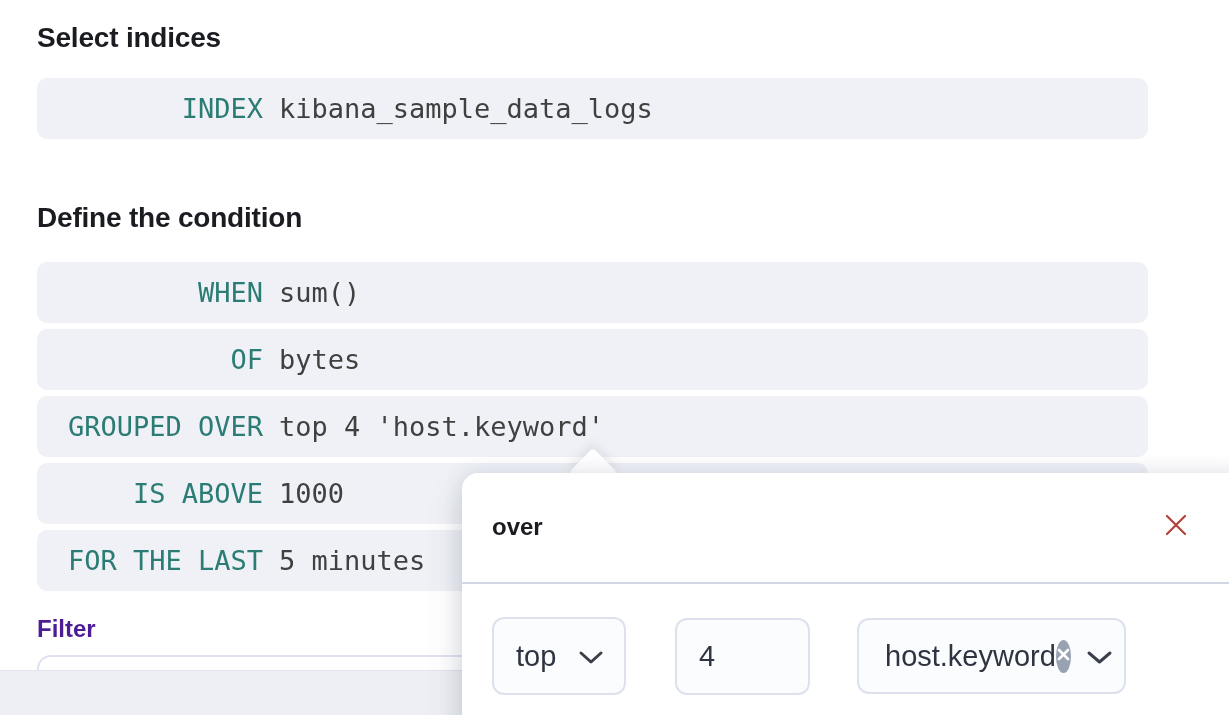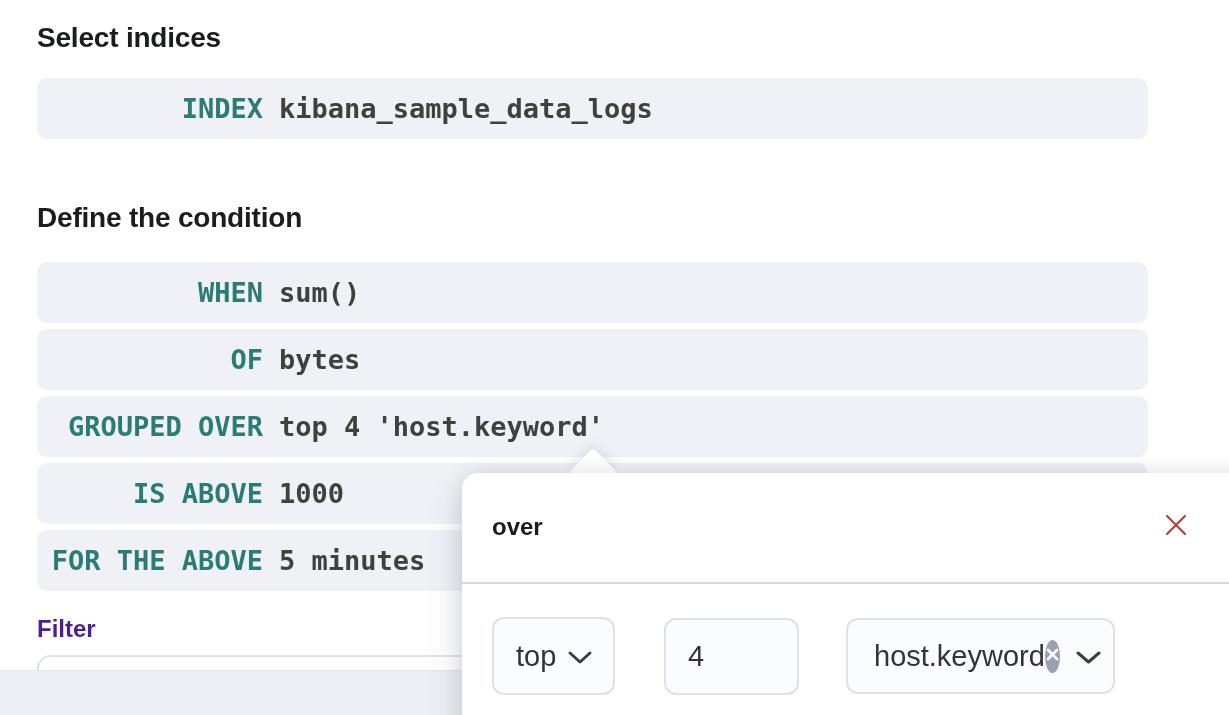--- a/index.html
+++ b/index.html
@@ -5,21 +5,21 @@
   * { margin:0; padding:0; box-sizing:border-box; }
   html,body { width:1229px; height:715px; overflow:hidden; background:#fff;
               font-family:"Liberation Sans", sans-serif; }
   #stage { position:relative; width:1229px; height:715px; background:#fff; overflow:hidden;padding-left:28px; }
 
   .h2 { position:absolute; left:37px; font-size:28px; font-weight:700; color:#1a1c21; letter-spacing:-0.2px; }
 
   .expr-row { position:absolute; left:37px; width:1111px; height:61px;
               background:#eff1f6; border-radius:10px;
               display:flex; align-items:center; cursor:pointer;
-              font-family:"DejaVu Sans Mono", monospace; font-size:27px; z-index:1;font-weight:bold; }
+              font-family:"DejaVu Sans Mono", monospace; font-size:27px; z-index:1; }
   .expr-kw  { display:inline-block; width:226px; text-align:right; color:#2b7c74; white-space:pre; }
   .expr-val { margin-left:16px; color:#404040; white-space:pre; }
 
   .filter-label { position:absolute; left:37px; top:615px; font-size:24px; font-weight:700; color:#4c1d95; }
   .filter-input { position:absolute; left:37px; top:655px; width:1111px; height:58px;
                   background:#fff; border:2px solid #dfe3ef; border-radius:14px; z-index:1;
                   font-size:26px; padding:0 20px; color:#343741; outline:none; }
 
   .footer-band { position:absolute; left:0; top:670px; width:1229px; height:45px;
                  background:#edeff4; border-top:1px solid #e2e5ed; z-index:2; }
@@ -34,21 +34,21 @@
   .popover-header { position:relative; height:109px; }
   .popover-title { position:absolute; left:30px; top:40px; font-size:24px; font-weight:700; color:#1a1c21; }
   .popover-close { position:absolute; left:699px; top:38px; width:30px; height:30px;
                    background:none; border:none; cursor:pointer; display:flex;
                    align-items:center; justify-content:center; }
   .popover-divider { position:absolute; left:0; top:109px; width:100%; height:2px; background:#d3d7e3; }
   .popover-controls { position:absolute; left:30px; top:144px; display:flex; align-items:center; }
 
   .field { background:#fbfcfe; border:2px solid #dde1ee; border-radius:12px;
            display:flex; align-items:center; color:#2e3440; font-size:29px; cursor:pointer; }
-  .field-groupby { width:123px; height:78px; padding:0 20px 0 22px; justify-content:space-between; margin-right:49px; }
+  .field-groupby { width:134px; height:78px; padding:0 20px 0 22px; justify-content:space-between; margin-right:49px; }
   .field-size    { width:135px; height:77px; margin-right:47px; }
   .field-size input { width:100%; height:100%; border:none; background:transparent; outline:none;
                       font-size:29px; color:#2e3440; padding-left:22px;
                       font-family:"Liberation Sans", sans-serif; }
   .field-combo   { width:269px; height:76px; padding:0 20px 0 26px; }
   .combo-text { flex:0 0 auto; }
   .combo-clear { margin-left:auto; width:33px; height:33px; border-radius:50%; background:#98a2b3;
                  border:none; cursor:pointer; display:flex; align-items:center; justify-content:center;
                  margin-right:15px; }
   .chev { flex:0 0 auto; display:block; }
@@ -81,21 +81,21 @@
     <span class="expr-kw">GROUPED OVER</span>
     <span class="expr-val">top 4 'host.keyword'</span>
   </div>
 
   <div class="expr-row" style="top:463px;">
     <span class="expr-kw">IS ABOVE</span>
     <span class="expr-val">1000</span>
   </div>
 
   <div class="expr-row" style="top:530px;">
-    <span class="expr-kw">FOR THE ABOVE</span>
+    <span class="expr-kw">FOR THE LAST</span>
     <span class="expr-val">5 minutes</span>
   </div>
 
   <div class="filter-label">Filter</div>
   <input class="filter-input" type="text" placeholder="" style="">
 
   <div class="footer-band"></div>
 
   <div class="popover-arrow"></div>
 

